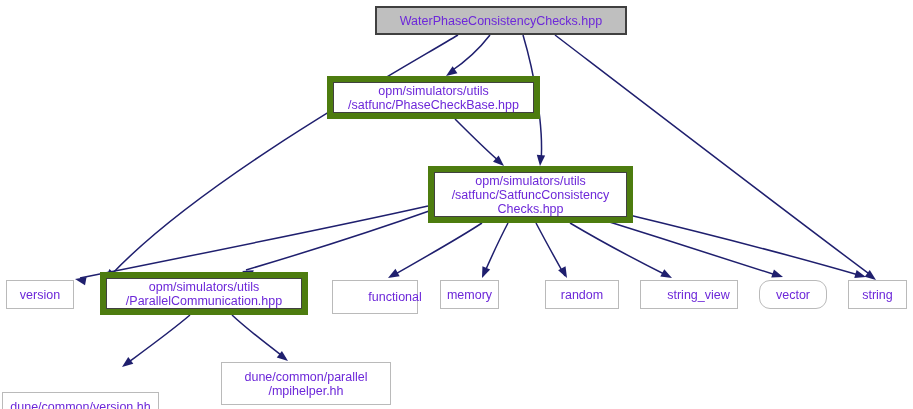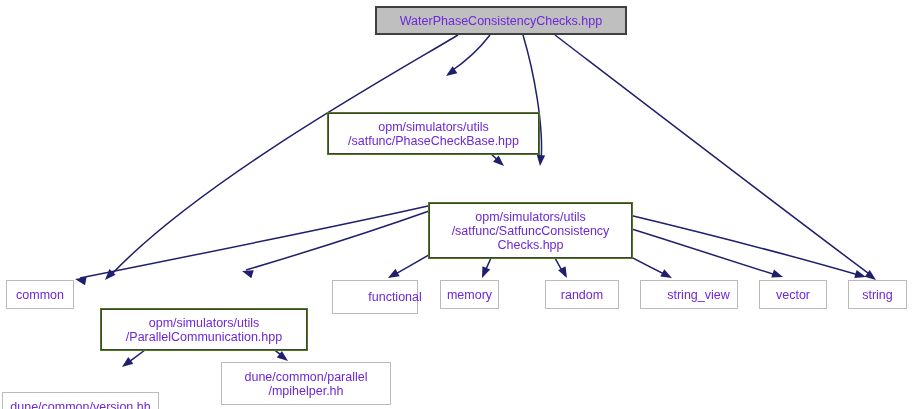--- a/index.html
+++ b/index.html
@@ -39,23 +39,22 @@
     letter-spacing: 0px;
     cursor: pointer;
     z-index: 2;
   }
   .node-box.root {
     background: #bfbfbf;
     border: 1px solid #404040;
     box-shadow: 0 0 0 1px #404040 inset;
   }
   .node-box.key {
-    border: 1px solid #4d7c0f;
+    border: 6px solid #4d7c0f;
     box-shadow: 0 0 0 1px #404040 inset;
-    margin-top: 36px;
   }
   .node-label {
     display: block;
     white-space: pre;
   }
 </style>
 </head>
 <body>
 
 <div id="graph-root" style="background: rgb(255, 255, 255);">
@@ -90,25 +89,25 @@
       <polygon points="0,0 -11,-4.2 -11,4.2" fill="#1f1f6e" transform="translate(122,367) rotate(143)"></polygon>
       <path d="M 232,315 C 248,330 268,345 285,358" fill="none" stroke="#1f1f6e" stroke-width="1.5"></path>
       <polygon points="0,0 -11,-4.2 -11,4.2" fill="#1f1f6e" transform="translate(288,361) rotate(38)"></polygon>
     </svg>
 <div class="node-box root" style="left: 375px; top: 6px; width: 252px; height: 29px;"><span class="node-label">WaterPhaseConsistencyChecks.hpp</span></div>
     <div class="node-box key" style="left: 327px; top: 76px; width: 213px; height: 43px;"><span class="node-label">opm/simulators/utils
 /satfunc/PhaseCheckBase.hpp</span></div>
     <div class="node-box key" style="left: 428px; top: 166px; width: 205px; height: 57px;"><span class="node-label">opm/simulators/utils
 /satfunc/SatfuncConsistency
 Checks.hpp</span></div>
-    <div class="node-box" style="left: 6px; top: 280px; width: 68px; height: 29px;"><span class="node-label">common</span></div>
+    <div class="node-box" style="left: 6px; top: 280px; width: 68px; height: 29px;"><span class="node-label">version</span></div>
     <div class="node-box key" style="left: 100px; top: 272px; width: 208px; height: 43px;"><span class="node-label">opm/simulators/utils
 /ParallelCommunication.hpp</span></div>
     <div class="node-box" style="left: 332px; top: 280px; width: 86px; height: 34px; padding-left: 40px;"><span class="node-label">functional</span></div>
     <div class="node-box" style="left: 440px; top: 280px; width: 59px; height: 29px;"><span class="node-label">memory</span></div>
     <div class="node-box" style="left: 545px; top: 280px; width: 74px; height: 29px; justify-content: center;"><span class="node-label">random</span></div>
     <div class="node-box" style="left: 640px; top: 280px; width: 98px; height: 29px; padding-left: 19px;"><span class="node-label">string_view</span></div>
-    <div class="node-box" style="left: 759px; top: 280px; width: 68px; height: 29px;"><span class="node-label">vector</span></div>
+    <div class="node-box" style="left: 759px; top: 280px; width: 68px; height: 29px; border-radius: 11px;"><span class="node-label">vector</span></div>
     <div class="node-box" style="left: 848px; top: 280px; width: 59px; height: 29px;"><span class="node-label">string</span></div>
     <div class="node-box" style="left: 2px; top: 368px; width: 157px; height: 29px; margin-top: 24px;"><span class="node-label">dune/common/version.hh</span></div>
     <div class="node-box" style="left: 221px; top: 362px; width: 170px; height: 43px;"><span class="node-label">dune/common/parallel
 /mpihelper.hh</span></div>
   </div>
 
 </body></html>

